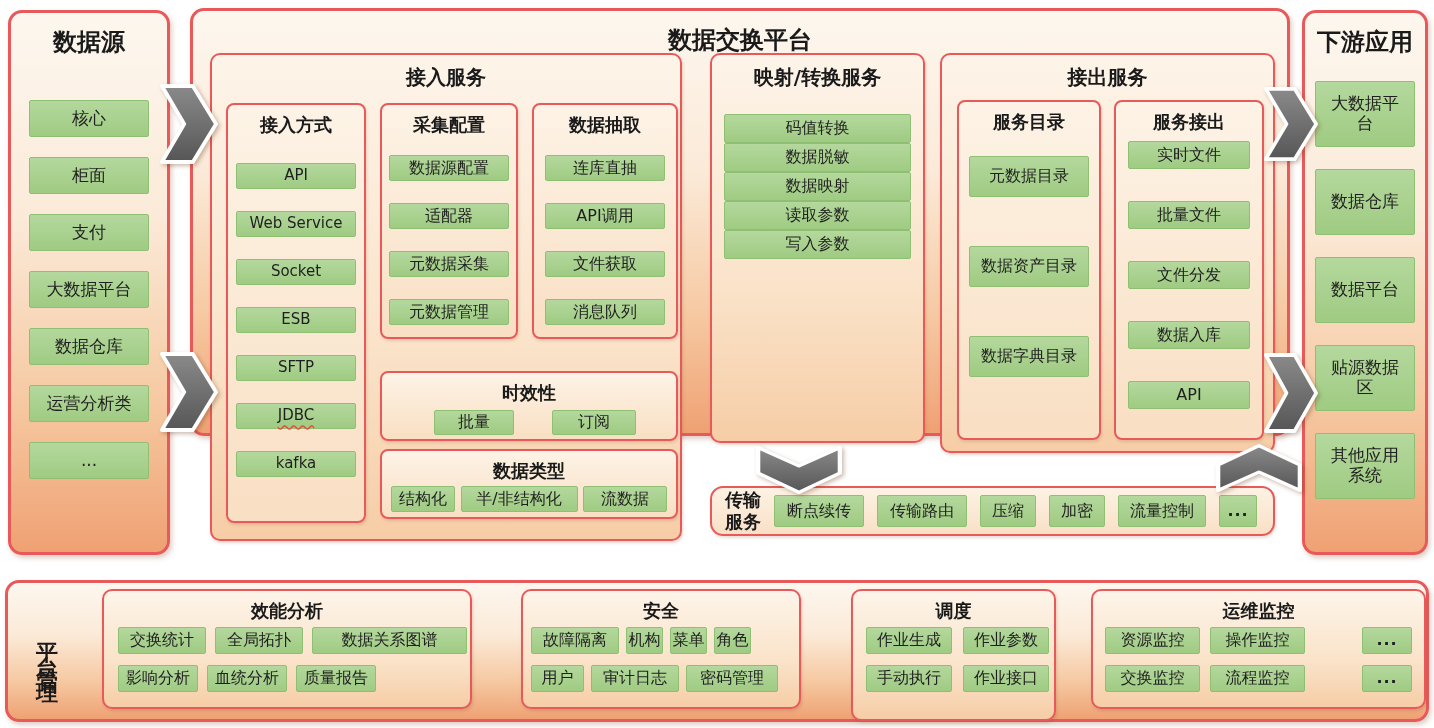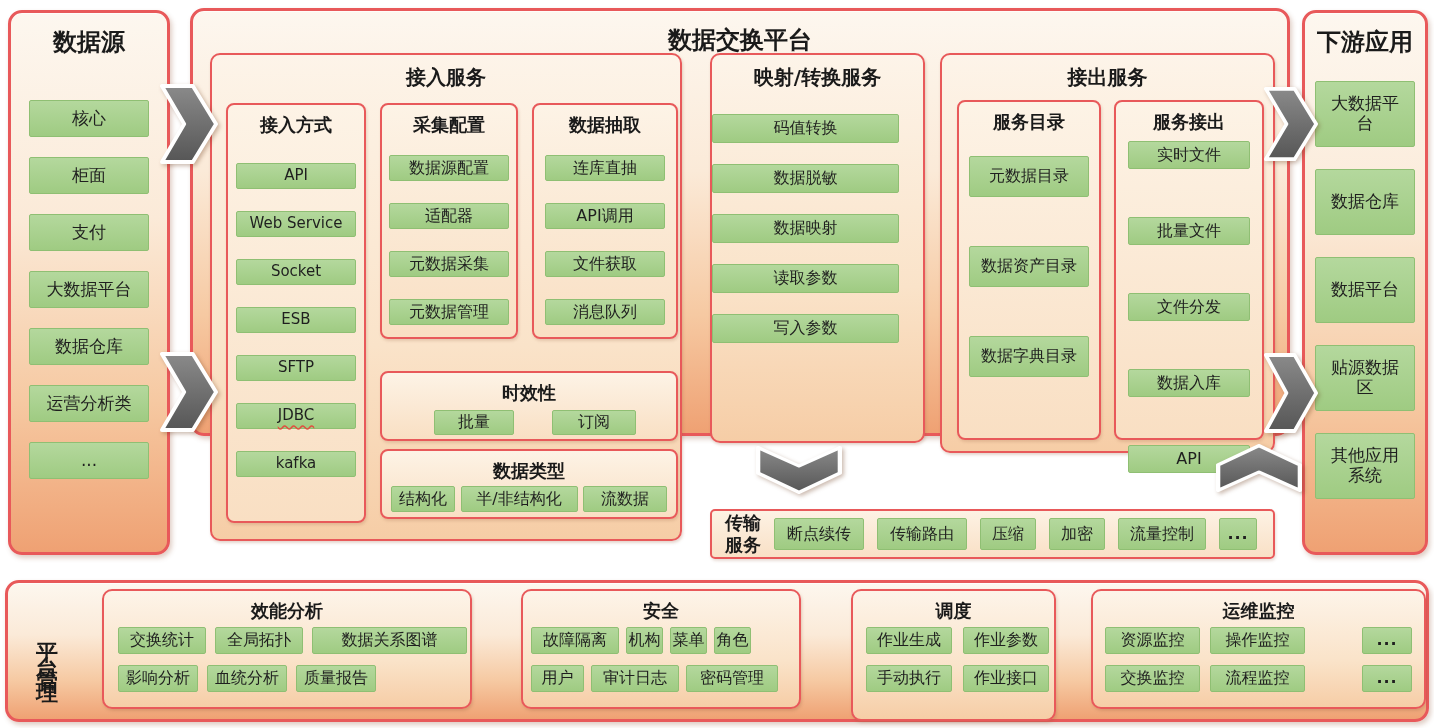--- a/index.html
+++ b/index.html
@@ -58,32 +58,32 @@
   #time .gitem:nth-child(1){width:80px;}
   #time .gitem:nth-child(2){width:84px;}
   #dtype{left:168px;top:394px;width:298px;height:70px;}
   #dtype .items{position:absolute;top:35px;left:0;right:0;display:flex;justify-content:space-between;padding:0 9px;}
   #dtype .gitem{height:26px;}
   #dtype .gitem:nth-child(1){width:64px;}
   #dtype .gitem:nth-child(2){width:117px;}
   #dtype .gitem:nth-child(3){width:84px;}
   
   #map{left:517px;top:42px;width:215px;height:390px;}
-  #map .items{position:absolute;top:59px;left:0;right:0;display:flex;flex-direction:column;gap:21px;}
+  #map .items{position:absolute;top:59px;left:0;right:0;display:flex;flex-direction:column;align-items:center;}
   #map .gitem{width:187px;height:29px;font-size:16px;}
   
   #out{left:747px;top:42px;width:335px;height:400px;}
   #cat{left:15px;top:45px;width:144px;height:340px;}
   #cat .items{position:absolute;top:54px;left:0;right:0;display:flex;flex-direction:column;align-items:center;gap:49px;}
   #cat .gitem{width:120px;height:41px;}
   #sout{left:172px;top:45px;width:150px;height:340px;}
-  #sout .items{position:absolute;top:39px;left:0;right:0;display:flex;flex-direction:column;align-items:center;gap:48px;}
+  #sout .items{position:absolute;top:39px;left:0;right:0;display:flex;flex-direction:column;align-items:center;gap:32px;}
   #sout .gitem{width:122px;height:28px;}
   
-  #trans{left:517px;top:498px;width:565px;height:50px;border-radius:5px;display:flex;align-items:center;
+  #trans{left:517px;top:475px;width:565px;height:50px;border-radius:13px;display:flex;align-items:center;
          background:linear-gradient(180deg,#fdf2e4 0%,#f9e0c6 100%);}
   #trans .tlabel{width:42px;margin-left:10px;font-size:18px;font-weight:bold;line-height:1.2;text-align:center;color:#1a1a1a;}
   #trans .items{display:flex;align-items:center;gap:13px;margin-left:10px;}
   #trans .gitem{height:32px;}
   #trans .gitem:nth-child(1),#trans .gitem:nth-child(2){width:90px;}
   #trans .gitem:nth-child(3),#trans .gitem:nth-child(4){width:56px;}
   #trans .gitem:nth-child(5){width:88px;}
   #trans .gitem:nth-child(6){width:38px;font-weight:bold;letter-spacing:1px;}
   
   #down{left:1302px;top:10px;width:126px;height:545px;}

